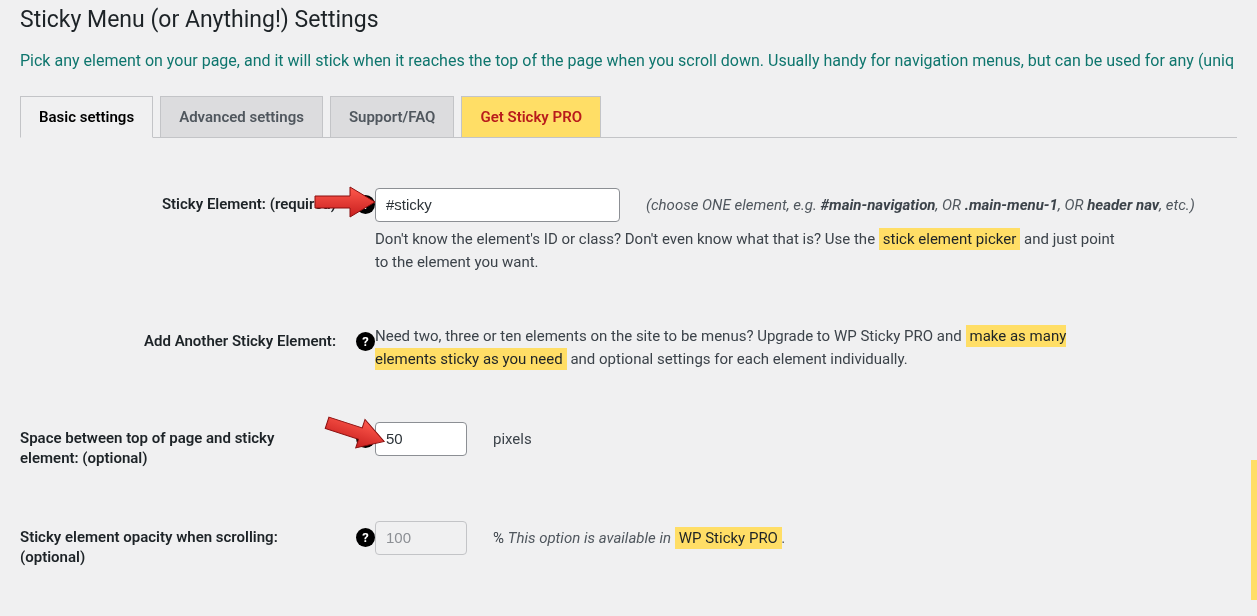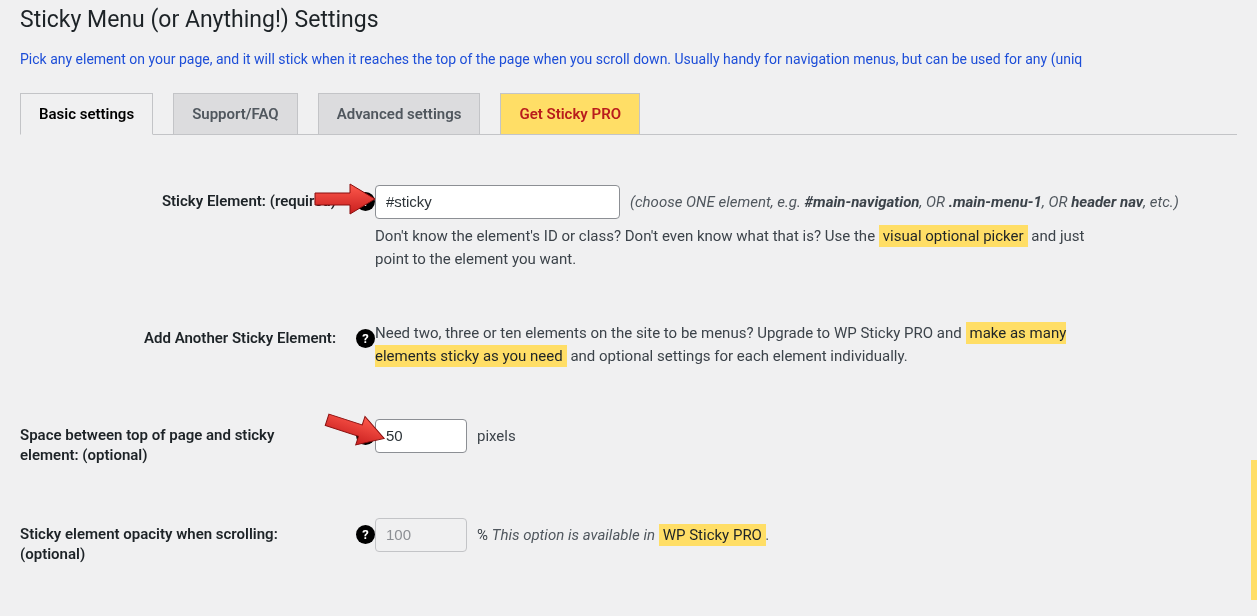--- a/index.html
+++ b/index.html
@@ -14,39 +14,39 @@
   }
   .wrap { padding: 4px 20px 40px 20px; }
   h1 {
     font-size: 23px;
     font-weight: 400;
     color: #1d2327;
     margin: 0 0 18px 0;
     padding: 2px 0 0 0;
   }
   .intro {
-    font-size: 14px;
-    color: #1d4ed8;
+    font-size: 16px;
+    color: #0f766e;
     margin: 0 0 26px 0;
     white-space: nowrap;
     overflow: hidden;
   }
   .nav-tabs {
     display: flex;
     border-bottom: 1px solid #c3c4c7;
     margin: 0;
   }
   .nav-tab {
     background: #dcdcde;
     border: 1px solid #c3c4c7;
     color: #50575e;
     font-size: 15px;
     font-weight: 600;
     padding: 8px 18px;
-    margin-right: 20px;
+    margin-right: 7px;
     margin-bottom: -1px;
     cursor: pointer;
     text-decoration: none;
     line-height: 1.6;
   }
   .nav-tab.active {
     background: #f0f0f1;
     color: #000;
     border-bottom-color: #f0f0f1;
   }
@@ -92,21 +92,21 @@
   .field-col {
     flex: 1;
     display: flex;
     flex-direction: column;
     gap: 6px;
     position: relative;
   }
   .field-line {
     display: flex;
     align-items: center;
-    gap: 10px;
+    gap: 26px;
     flex-wrap: wrap;
   }
   input[type="text"], input[type="number"] {
     border: 1px solid #8c8f94;
     border-radius: 4px;
     padding: 4px 10px;
     font-size: 15px;
     line-height: 1.6;
     background: #fff;
     color: #2c3338;
@@ -149,22 +149,22 @@
 </style>
 </head>
 <body>
 
 <div class="wrap">
   <h1>Sticky Menu (or Anything!) Settings</h1>
   <p class="intro">Pick any element on your page, and it will stick when it reaches the top of the page when you scroll down. Usually handy for navigation menus, but can be used for any (uniq</p>
 
   <div class="nav-tabs">
     <a class="nav-tab active">Basic settings</a>
+    <a class="nav-tab">Advanced settings</a>
     <a class="nav-tab">Support/FAQ</a>
-    <a class="nav-tab">Advanced settings</a>
     <a class="nav-tab pro">Get Sticky PRO</a>
   </div>
 
   <div class="form-table">
 
     <div class="row">
       <div class="label-col">
         <span class="label-text">Sticky Element: (required)</span>
         <span class="help-icon">?</span>
       </div>
@@ -178,21 +178,21 @@
             </defs>
           <path d="M 5 12 L 40 12 L 40 3 L 65 18 L 40 33 L 40 24 L 5 24 Z" fill="url(#g1)" stroke="#8a0f0f" stroke-width="1"></path>
         </svg>
         <div class="field-line">
           <input type="text" class="w-wide" value="#sticky" style="">
           <span class="desc">
             <em>(choose ONE element, e.g. </em><strong>#main-navigation</strong><em>, OR </em><strong>.main-menu-1</strong><em>, OR </em><strong>header nav</strong><em>, etc.)</em>
           </span>
         </div>
         <div class="desc">
-          <span>Don't know the element's ID or class? Don't even know what that is? Use the </span><span class="hl">visual optional picker</span><span> and just point to the element you want.</span>
+          <span>Don't know the element's ID or class? Don't even know what that is? Use the </span><span class="hl">stick element picker</span><span> and just point to the element you want.</span>
         </div>
       </div>
     </div>
 
     <div class="row">
       <div class="label-col">
         <span class="label-text">Add Another Sticky Element:</span>
         <span class="help-icon">?</span>
       </div>
       <div class="field-col">

